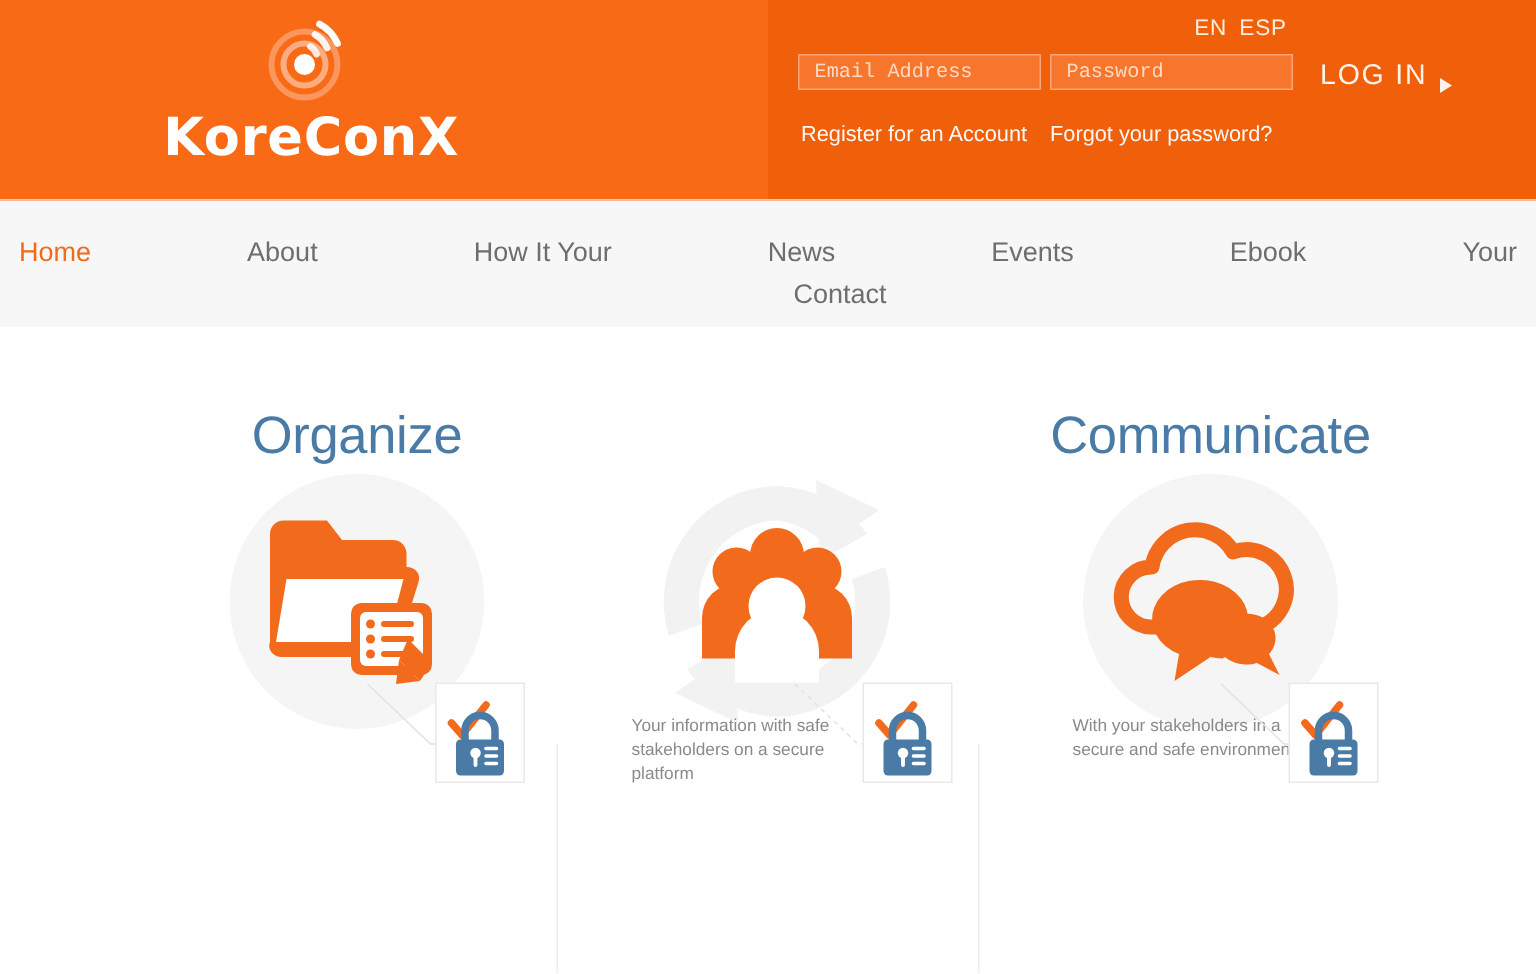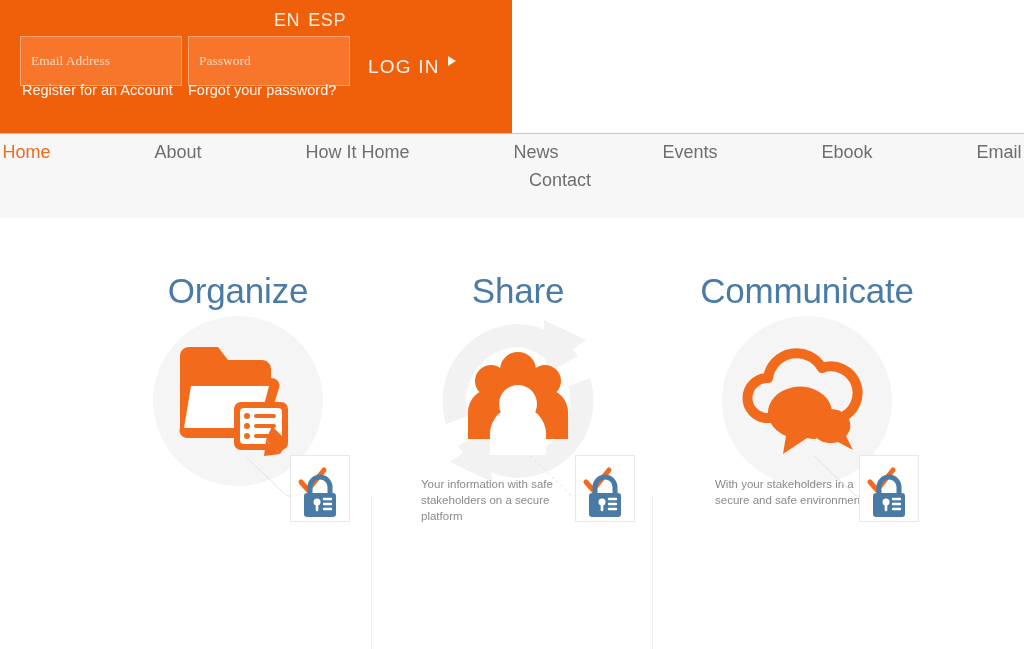--- a/index.html
+++ b/index.html
@@ -60,61 +60,61 @@
     letter-spacing: 0.5px;
     line-height: 40px;
     font-family: "DejaVu Sans", sans-serif;
   }
 
   
   .lang-row {
     position: absolute;
     right: 166px;
     top: 10px;
-    font-size: 18px;
+    font-size: 15px;
     color: rgba(255,255,255,0.88);
     letter-spacing: 0.6px;
   }
   .lang-row span { cursor: pointer; }
   .lang-sep { display: inline-block; width: 8px; }
 
   
   .login-form {
     position: absolute;
     left: 20px;
     top: 36px;
     display: flex;
     align-items: flex-start;
   }
   .field {
     width: 162px;
-    height: 50px;
+    height: 24px;
     background: #F8762B;
     border: 1px solid rgba(255,255,255,0.35);
     color: #ffffff;
     font-size: 13.5px;
     padding: 0 10px;
-    font-family: Liberation Serif, serif;
+    font-family: Liberation Mono, monospace;
     outline: none;
   }
   .field::placeholder { color: rgba(255,255,255,0.72); }
   .field + .field { margin-left: 6px; }
 
   .login-btn {
     background: transparent;
     border: none;
     color: rgba(255,255,255,0.92);
     font-size: 19px;
     letter-spacing: 1.2px;
     margin-left: 18px;
-    margin-top: 20px;
+    margin-top: 4px;
     cursor: pointer;
     font-family: "Liberation Sans", sans-serif;
     display: flex;
-    align-items: flex-start;
+    align-items: flex-end;
     gap: 8px;
   }
   .login-arrow {
     width: 0; height: 0;
     border-top: 5px solid transparent;
     border-bottom: 5px solid transparent;
     border-left: 8px solid rgba(255,255,255,0.92);
     display: inline-block;
   }
 
@@ -140,21 +140,21 @@
   .nav {
     position: relative;
     width: 1024px;
     height: 85px;
     background: #F7F7F7;
     border-top: 1px solid #F1B894;
   }
   .nav-inner {
     position: relative;
     width: 1024px;
-    padding-top: 2px;
+    padding-top: 18px;
   }
   .nav-row {
     display: flex;
     justify-content: center;
     align-items: center;
     width: 1024px;
   }
   .nav-item {
     font-size: 18px;
     color: #6E6E6E;
@@ -261,20 +261,37 @@
     pointer-events: none;
   }
 </style>
 </head>
 <body>
 
 <div class="page">
 
   <div class="header">
 
+    <div class="header-left">
+      <div class="logo-block">
+        <svg class="logo-mark" viewBox="0 0 62 58">
+          <g fill="none" stroke="#ffffff" stroke-width="4">
+            <circle cx="26" cy="31" r="22" stroke="rgba(255,255,255,0.30)"></circle>
+            <circle cx="26" cy="31" r="14" stroke="rgba(255,255,255,0.45)"></circle>
+          </g>
+          <circle cx="26" cy="31" r="7" fill="#ffffff"></circle>
+          <g fill="none" stroke="#ffffff" stroke-width="4.5" stroke-linecap="round">
+            <path d="M34 24 A11 11 0 0 0 30 19" stroke="rgba(255,255,255,0.85)"></path>
+            <path d="M41 20 A19 19 0 0 0 33 11" stroke="rgba(255,255,255,0.92)"></path>
+            <path d="M48 17 A27 27 0 0 0 36 4" stroke="#ffffff"></path>
+          </g>
+        </svg>
+        <div class="logo-text">KoreConX</div>
+      </div>
+    </div>
 
     <div class="header-right">
 
       <div class="lang-row">
         <span>EN</span><span class="lang-sep"></span><span>ESP</span>
       </div>
 
       <div class="login-form">
         <input class="field" type="text" placeholder="Email Address" style="">
         <input class="field" type="password" placeholder="Password" style="">
@@ -290,25 +307,25 @@
       </div>
 
     </div>
   </div>
 
   <nav class="nav">
     <div class="nav-inner">
       <div class="nav-row nav-row-1">
         <a class="nav-item active">Home</a>
         <a class="nav-item">About</a>
-        <a class="nav-item">How It Home</a>
+        <a class="nav-item">How It Your</a>
         <a class="nav-item">News</a>
         <a class="nav-item">Events</a>
         <a class="nav-item">Ebook</a>
-        <a class="nav-item">Email</a>
+        <a class="nav-item">Your</a>
       </div>
       <div class="nav-row nav-row-2">
         <a class="nav-item">Contact</a>
       </div>
     </div>
   </nav>
 
   <section class="features">
 
     <div class="divider divider-1"></div>
@@ -360,21 +377,20 @@
               <path d="M33 43 h7"></path>
                 <path d="M33 48 h7"></path>
                 <path d="M33 53 h7"></path>
             </g>
           </g>
         </svg>
       </div>
     </div>
 
     <div class="col col-2">
-      <div class="col-title">Share</div>
 
       <div class="circle-wrap">
         <div class="gray-circle"></div>
         <svg class="icon-svg" width="180" height="178" viewBox="0 0 180 178">
 
           <g fill="#F2F2F2">
             <path d="M90 12 A77 77 0 0 0 18 112 L40 104 A54 54 0 0 1 90 35 Z"></path>
             <path d="M90 12 A77 77 0 0 1 150 44 L127 57 A54 54 0 0 0 90 35 Z"></path>
             <polygon points="116,8 158,28 118,56"></polygon>
             <path d="M90 166 A77 77 0 0 0 162 66 L140 74 A54 54 0 0 1 90 143 Z"></path>

